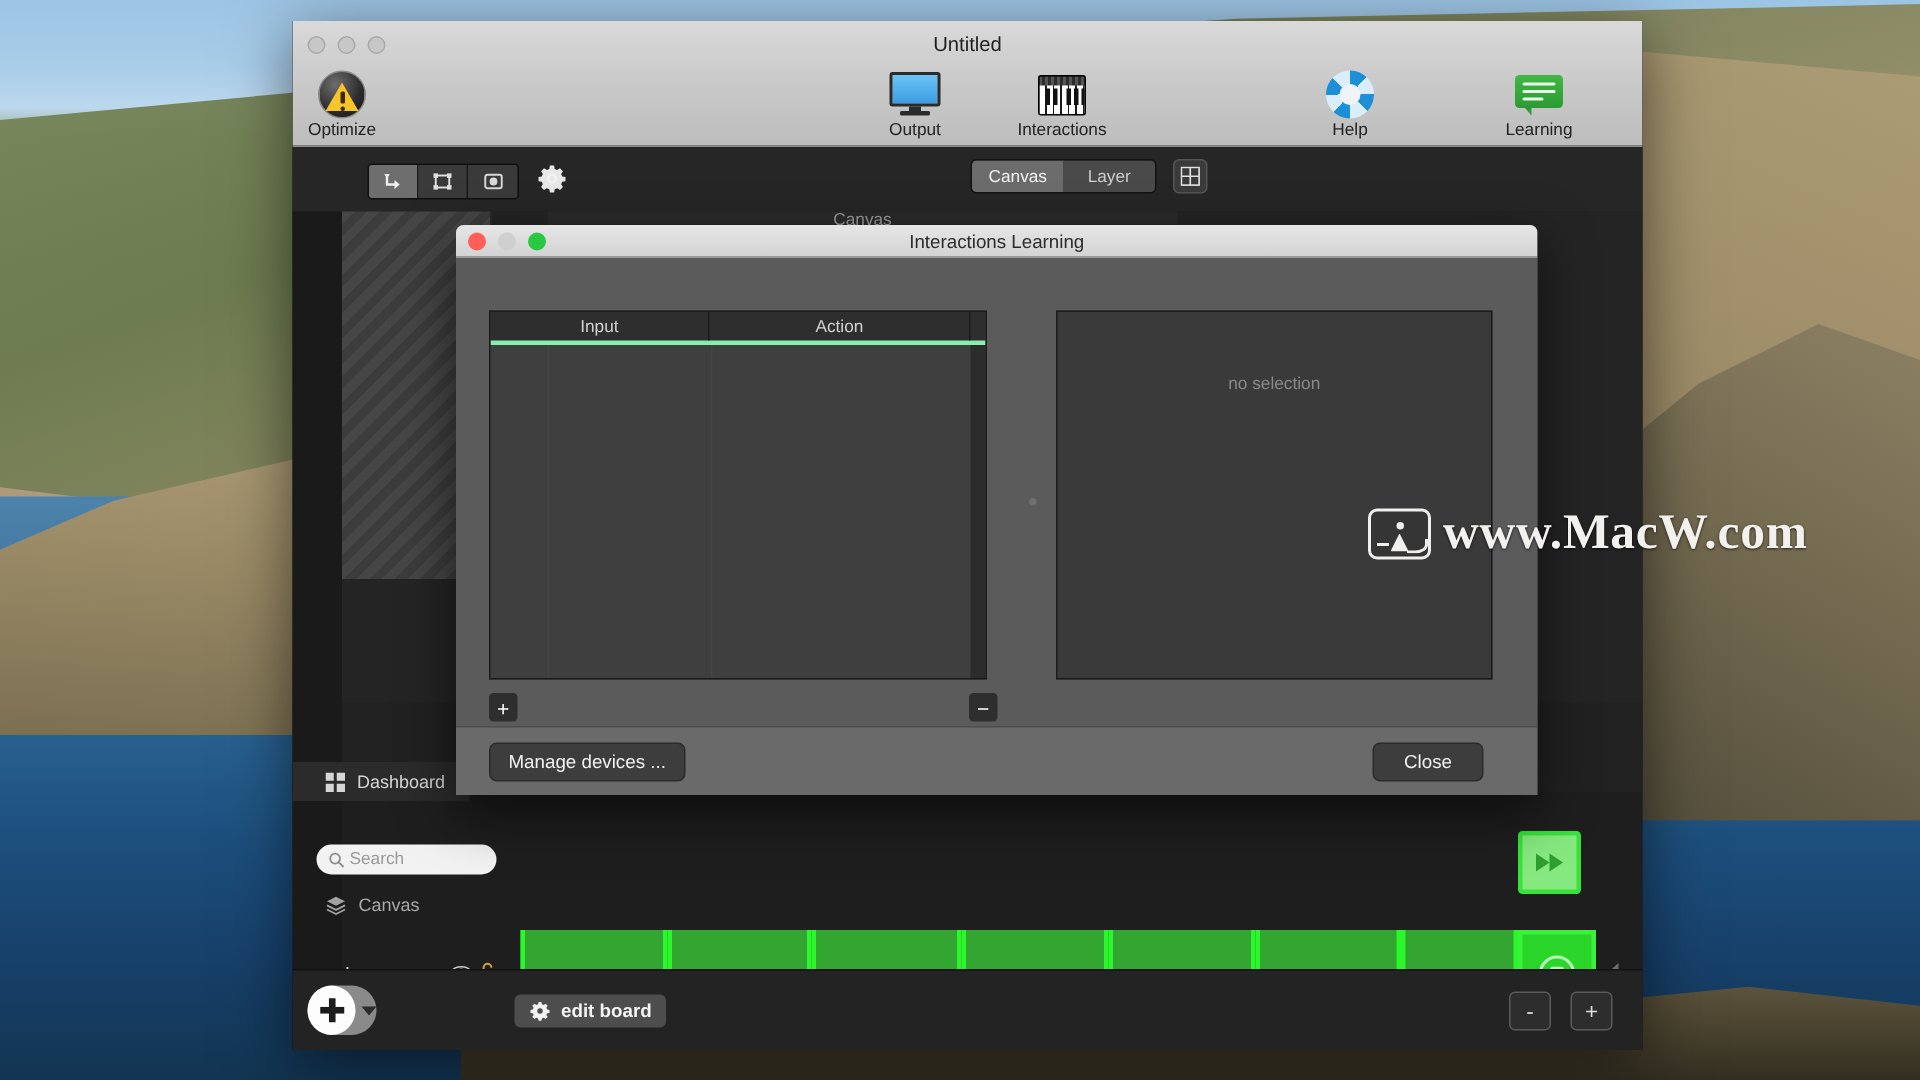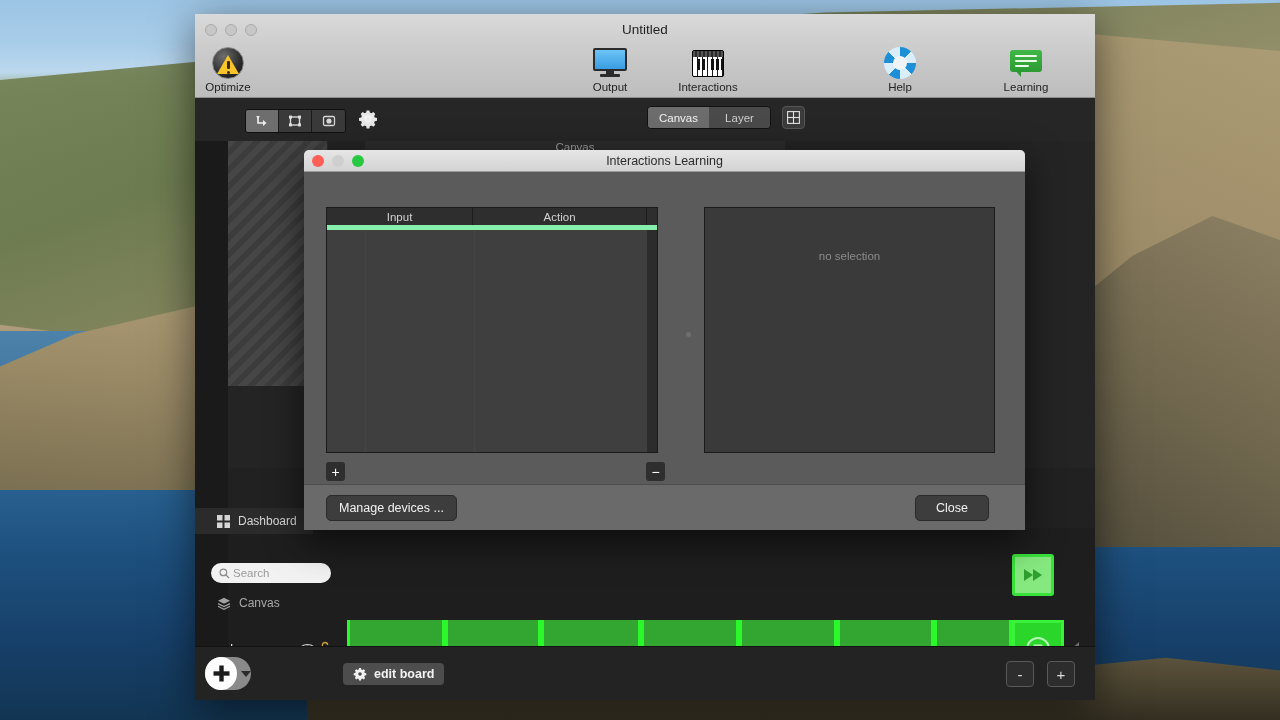--- a/index.html
+++ b/index.html
@@ -304,21 +304,21 @@
   .modal-titlebar .tl { position: absolute; left: 8px; top: 5px; display: flex; gap: 8px; }
   .modal-titlebar .tl i { width: 12px; height: 12px; border-radius: 50%; display: block; }
   .modal-title {
     text-align: center; line-height: 22px; font-size: 12.5px; color: #2b2b2b;
   }
   .modal-main { position: relative; height: 312px; background: #5b5b5b; }
   .tbl {
     position: absolute; left: 22px; top: 35px; width: 332px; height: 246px;
     border: 1px solid #1b1b1b; background: #3a3a3a; overflow: hidden;
   }
-  .tbl-head { display: flex; height: 22px; background: #2e2e2e; border-bottom: 5px solid #86efac; }
+  .tbl-head { display: flex; height: 22px; background: #2e2e2e; border-bottom: 3px solid #86efac; }
   .tbl-head div {
     display: flex; align-items: center; justify-content: center;
     font-size: 11.5px; color: #d2d2d2; border-right: 1px solid #1b1b1b;
   }
   .th-input { width: 147px; }
   .th-action { width: 175px; }
   .th-x { width: 10px; border-right: none !important; }
   .tbl-body { position: relative; height: 223px; background: #3f3f3f; }
   .tbl-body .vsep { position: absolute; top: 0; bottom: 0; width: 1px; background: #454545; }
   .tbl-scrollbar {
@@ -639,13 +639,22 @@
       <div class="pm-btn" id="plus-btn">+</div>
       <div class="pm-btn" id="minus-btn">−</div>
     </div>
 
     <div class="modal-footer">
       <div class="mf-btn" id="manage-btn">Manage devices ...</div>
       <div class="mf-btn" id="close-btn">Close</div>
     </div>
   </div>
 
+  <div id="watermark">
+    <div class="wm-icon">
+      <div class="m1"></div>
+        <div class="m2"></div>
+        <div class="m3"></div>
+        <div class="m4"></div>
+    </div>
+    <div class="wm-text">www.MacW.com</div>
+  </div>
 </div>
 
 </body></html>

